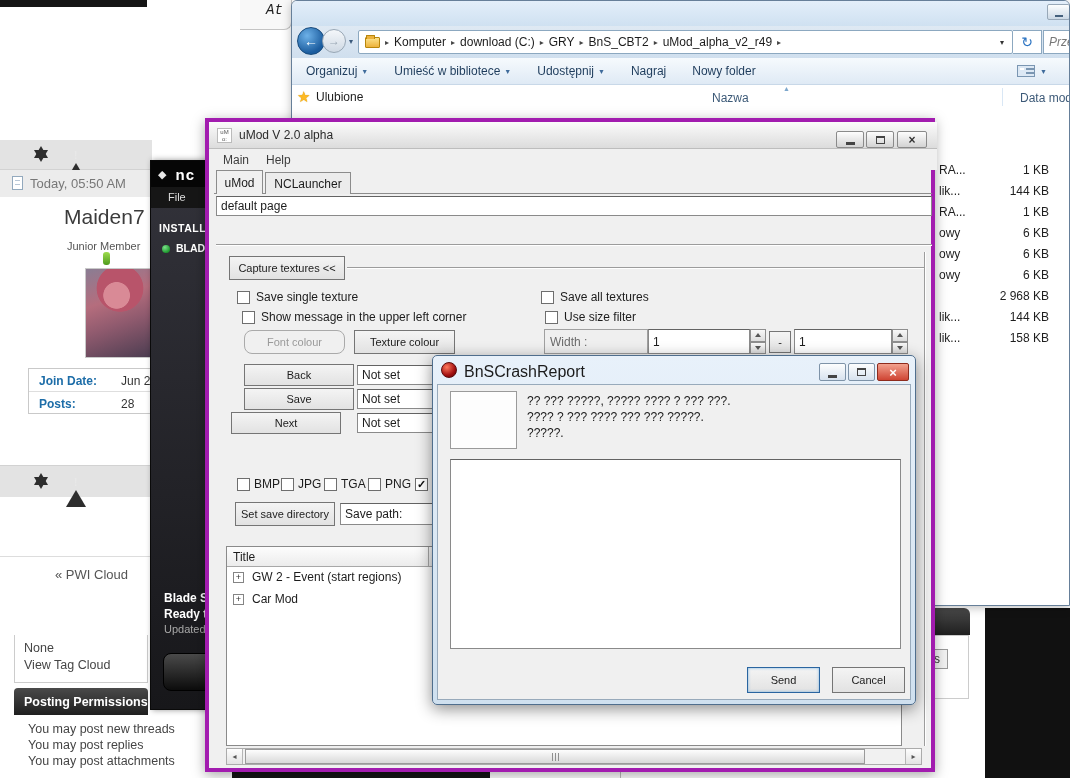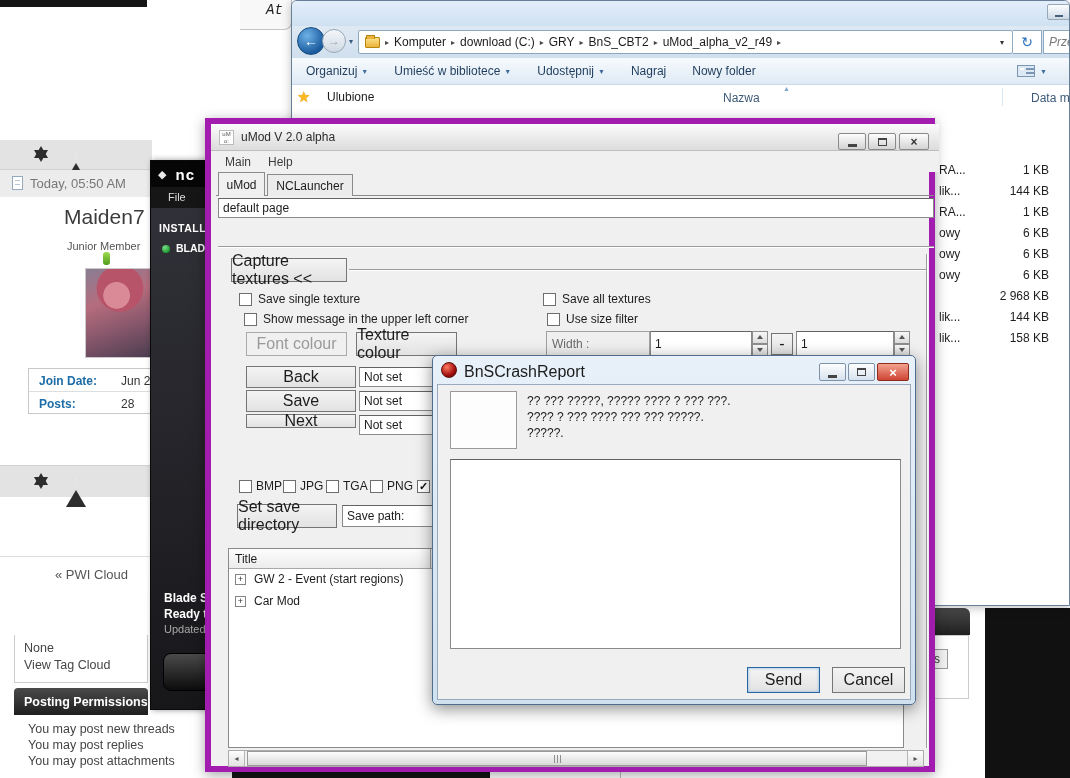--- a/index.html
+++ b/index.html
@@ -3,22 +3,22 @@
 <meta charset="utf-8">
 <style>
   * { box-sizing: border-box; margin:0; padding:0; }
   html,body { width:1070px; height:778px; }
   body { font-family:"Liberation Sans", sans-serif; }
   .screen { position:relative; width:1070px; height:778px; overflow:hidden; background:#ffffff; }
   .abs { position:absolute; }
 
   
   .btn { background:linear-gradient(#f4f4f4,#e2e2e2); border:1px solid #757575; color:#1c1c1c;
-         font-size:16px; display:flex; align-items:center; justify-content:center; }
-  .btn.disabled { color:#9a9a9a; border-color:#aaaaaa; background:#f0f0f0; }
+         font-size:11px; display:flex; align-items:center; justify-content:center; }
+  .btn.disabled { color:#9a9a9a; border-color:#aaaaaa; background:#f0f0f0;border-radius:8px; }
   .sunken { background:#fff; border:1px solid #8a8a8a; border-top-color:#636363; font-size:12px;
             color:#1c1c1c; display:flex; align-items:center; padding:0 4px; overflow:hidden; white-space:nowrap; }
   .cb { width:13px; height:13px; background:#fff; border:1px solid #6e6e6e; font-size:11px; line-height:11px;
         text-align:center; color:#111; }
   .lbl { font-size:12px; color:#1c1c1c; white-space:nowrap; }
   .groove-h { border-top:1px solid #9c9c9c; border-bottom:1px solid #ffffff; height:2px; }
   .groove-v { border-left:1px solid #9c9c9c; border-right:1px solid #ffffff; width:2px; }
   .win-cap-btn { background:linear-gradient(#fdfdfd,#d3d3d3); border:1px solid #8a8a8a; border-radius:2px;
         display:flex; align-items:center; justify-content:center; font-size:11px; color:#333; }
   .spincol { display:flex; flex-direction:column; }
@@ -43,21 +43,21 @@
   
   .foldericon { position:relative; width:15px; height:11px; background:linear-gradient(#fbe28a,#edb23c);
       border:1px solid #b8860b; border-radius:1px; }
   .foldericon:before { content:""; position:absolute; left:0; top:-3px; width:7px; height:3px;
       background:#edb23c; border:1px solid #b8860b; border-bottom:none; border-radius:1px 1px 0 0; }
 
   .crumb { font-size:12px; color:#1c1c1c; white-space:nowrap; }
   .crumb-sep { font-size:8px; color:#444; padding:0 5px; }
   .tbar-item { font-size:12px; color:#1e3c5c; white-space:nowrap; display:flex; align-items:center; gap:4px; }
   .tbar-item .dd { font-size:7px; color:#3f6b9b; }
-  .colhead { font-size:12px; color:#3d5a78; white-space:nowrap;margin-left:11px; }
+  .colhead { font-size:12px; color:#3d5a78; white-space:nowrap; }
 
   .black-hdr { background:linear-gradient(#4a4a4a,#1f1f1f); color:#fff; font-weight:bold; font-size:12.5px;
       display:flex; align-items:center; padding-left:10px; border-radius:4px 4px 0 0; }
   .forum-txt { font-size:12.5px; color:#454545; white-space:nowrap; }
 
   .xglyph { font-weight:bold; font-size:12px; line-height:1; }
 </style>
 </head>
 <body>
 
@@ -255,21 +255,21 @@
     </div>
     <span class="abs" style="left:8px;top:61px;color:#fff;font-weight:bold;font-size:10.5px;letter-spacing:0.5px;white-space:nowrap;">INSTALL</span>
     <span class="abs" style="left:11px;top:84px;width:8px;height:8px;border-radius:50%;background:radial-gradient(circle at 35% 30%, #7be08a, #1f9a2f 70%);"></span>
     <span class="abs" style="left:25px;top:81px;color:#fff;font-weight:bold;font-size:10.5px;white-space:nowrap;">BLAD</span>
     <span class="abs" style="left:13px;top:430px;color:#fff;font-weight:bold;font-size:12px;white-space:nowrap;">Blade S</span>
     <span class="abs" style="left:13px;top:446px;color:#fff;font-weight:bold;font-size:12px;white-space:nowrap;">Ready t</span>
     <span class="abs" style="left:13px;top:462px;color:#a8a8a8;font-size:11px;white-space:nowrap;">Updated</span>
     <div class="abs" style="left:12px;top:492px;width:70px;height:38px;border-radius:8px;border:1px solid #000;background:linear-gradient(#4a4a4a,#0c0c0c);"></div>
   </div>
 
-  <div class="abs" style="left:205px;top:118px;width:730px;height:654px;background:#f0f0f0;border:6px solid #a21caf;box-shadow:0 3px 12px rgba(0,0,0,0.35);">
+  <div class="abs" style="left:205px;top:118px;width:730px;height:654px;background:#f0f0f0;border:4px solid #a21caf;box-shadow:0 3px 12px rgba(0,0,0,0.35);">
 
     <div class="abs" style="left:0;top:0;width:728px;height:27px;background:linear-gradient(#fbfbfb,#dcdcdc);border-bottom:1px solid #bdbdbd;">
       <span class="abs" style="left:8px;top:6px;width:15px;height:15px;font-size:6px;color:#555;line-height:7px;text-align:center;border:1px solid #bbb;background:#fff;">uM<br>o:</span>
       <span class="abs" style="left:30px;top:6px;font-size:12px;color:#2b2b2b;white-space:nowrap;">uMod V 2.0 alpha</span>
       <div class="abs win-cap-btn" style="left:627px;top:9px;width:28px;height:17px;">
         <span style="display:block;width:9px;height:3px;background:#444;margin-top:8px;"></span>
       </div>
       <div class="abs win-cap-btn" style="left:657px;top:9px;width:28px;height:17px;">
         <span style="display:block;width:9px;height:8px;border:1px solid #444;border-top-width:2px;"></span>
       </div>
@@ -326,21 +326,21 @@
       <span class="spinbtn">
           <i class="tri-up"></i>
         </span>
       <span class="spinbtn">
           <i class="tri-dn"></i>
         </span>
     </div>
 
     <div class="abs btn" style="left:35px;top:242px;width:110px;height:22px;">Back</div>
     <div class="abs btn" style="left:35px;top:266px;width:110px;height:22px;">Save</div>
-    <div class="abs btn" style="left:35px;top:290px;width:110px;height:14px;">Next</div>
+    <div class="abs btn" style="left:22px;top:290px;width:110px;height:22px;">Next</div>
     <div class="abs sunken" style="left:148px;top:243px;width:88px;height:20px;">Not set</div>
     <div class="abs sunken" style="left:148px;top:267px;width:88px;height:20px;">Not set</div>
     <div class="abs sunken" style="left:148px;top:291px;width:88px;height:20px;">Not set</div>
 
     <div class="abs cb" style="left:28px;top:356px;"></div>
     <span class="abs lbl" style="left:45px;top:355px;">BMP</span>
     <div class="abs cb" style="left:72px;top:356px;"></div>
     <span class="abs lbl" style="left:89px;top:355px;">JPG</span>
     <div class="abs cb" style="left:115px;top:356px;"></div>
     <span class="abs lbl" style="left:132px;top:355px;">TGA</span>

